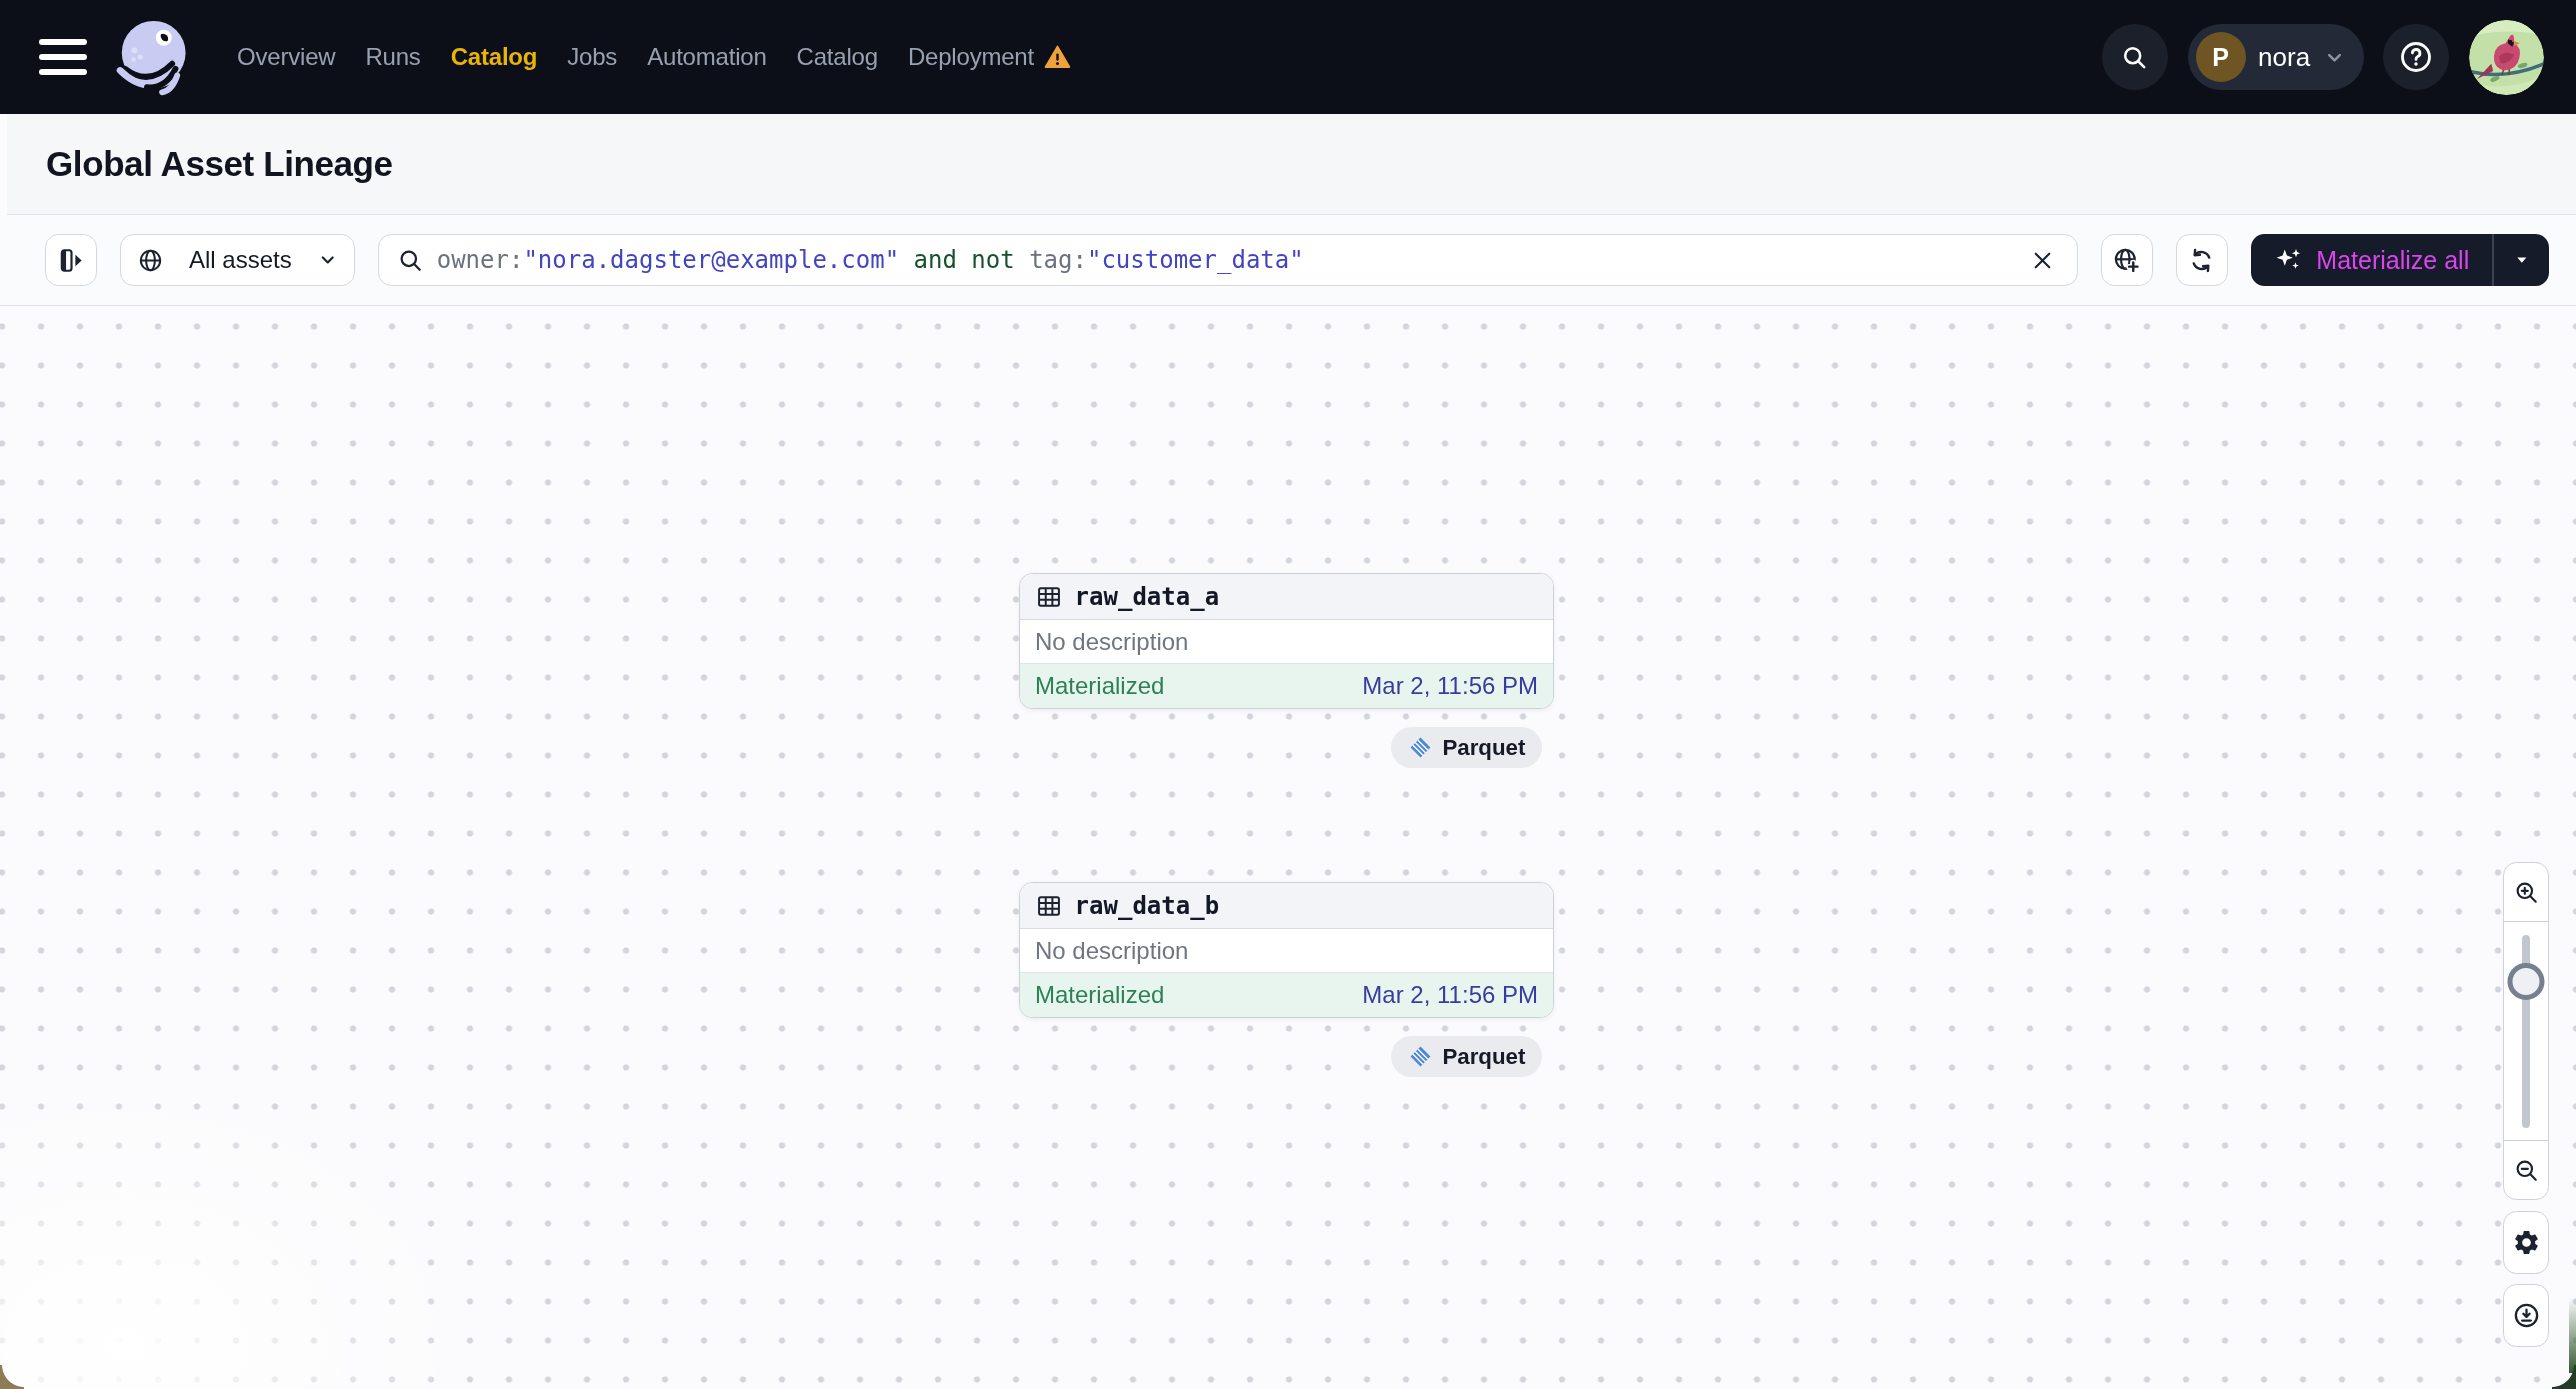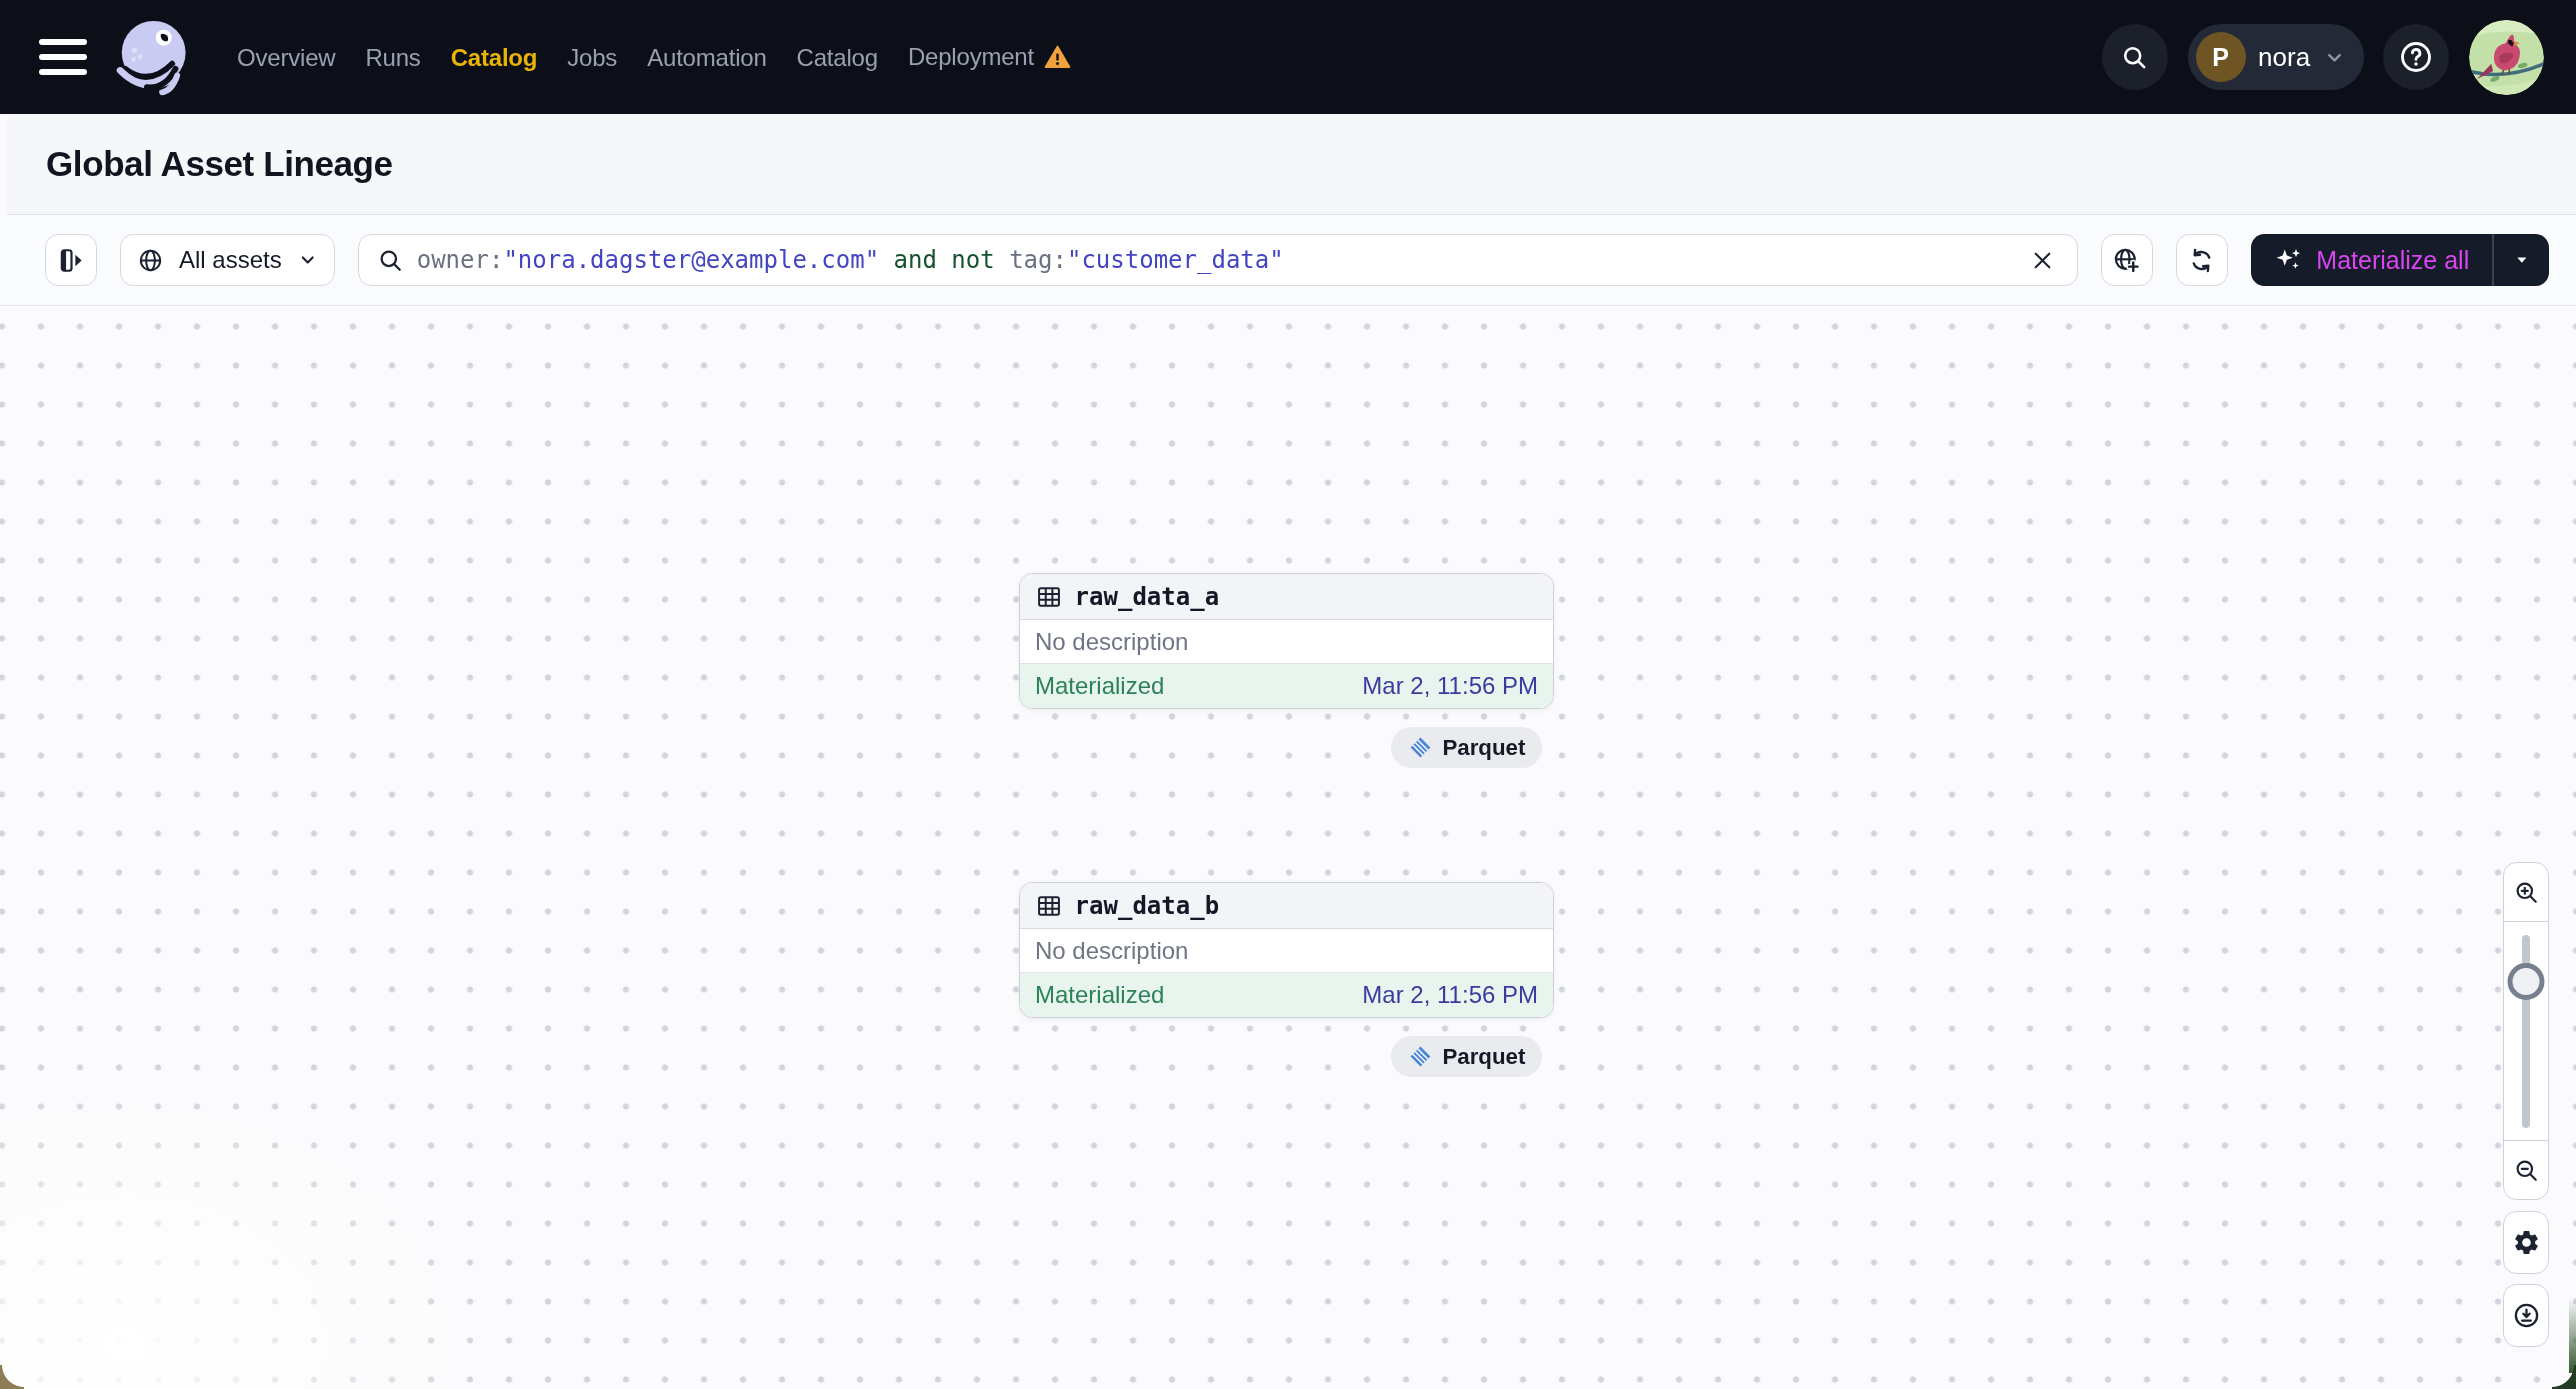--- a/index.html
+++ b/index.html
@@ -15,21 +15,21 @@
 
   
   .nav {
     height:114px; background:#0c0f17;
     display:flex; align-items:center;
     padding:0 32px 0 39px;
   }
   .hamburger { width:48px; height:36px; display:flex; flex-direction:column; justify-content:space-between; cursor:pointer; }
   .hamburger span { display:block; height:6.3px; border-radius:3.6px; background:#ffffff; }
   .logo { width:84px; height:84px; margin:0 43px 0 23px; }
-  .nav-items { display:flex; align-items:flex-end; gap:30px; }
+  .nav-items { display:flex; align-items:center; gap:30px; }
   .nav-item { display:flex; align-items:center; gap:9px; font-size:24px; font-weight:500; color:#98a0b1; cursor:pointer; letter-spacing:-0.2px; }
   .nav-item.active { color:#eab308; font-weight:700; }
   .nav-item svg { width:29px; height:29px; }
   .nav-right { margin-left:auto; display:flex; align-items:center; gap:19.7px; }
   .nav-circle { width:66px; height:66px; border-radius:50%; background:#1b202b; display:flex; align-items:center; justify-content:center; cursor:pointer; }
   .deploy-chip { height:66px; border-radius:34px; background:#232936; display:flex; align-items:center; gap:12.5px; padding:0 18px 0 8px; cursor:pointer; }
   .deploy-initial { width:50px; height:50px; border-radius:50%; background:#6e5523; color:#fff; font-size:25px; font-weight:600; display:flex; align-items:center; justify-content:center; }
   .deploy-label { color:#fff; font-size:26px; font-weight:500; }
   .avatar { width:75px; height:75px; border-radius:50%; overflow:hidden; cursor:pointer; }
 
@@ -51,21 +51,21 @@
     height:91px; background:#fafbfc; border-bottom:1.8px solid #e2e4e9;
     display:flex; align-items:center; padding:0 27px 0 45px; gap:23px;
   }
   .tool-btn {
     width:52px; height:52px; flex:none; border:1.8px solid #d3d7e0; border-radius:13.4px;
     background:#fff; display:flex; align-items:center; justify-content:center; cursor:pointer;
   }
   .tool-btn svg { width:29px; height:29px; }
   .scope-btn {
     height:52px; flex:none; border:1.8px solid #d3d7e0; border-radius:13.4px; background:#fff;
-    display:flex; align-items:center; gap:15px; padding:16px 16px; cursor:pointer;
+    display:flex; align-items:center; gap:25px; padding:16px 16px; cursor:pointer;
     font-size:24px; font-weight:500; color:#141a26;
   }
   .scope-btn svg.globe { width:27px; height:27px; }
   .scope-btn svg.chev { width:21.5px; height:21.5px; }
   .searchbox {
     flex:1; height:52px; border:1.8px solid #d3d7e0; border-radius:13.4px; background:#fff;
     display:flex; align-items:center; gap:12.5px; padding:0 18px; cursor:text;
   }
   .searchbox svg.mag { width:27px; height:27px; flex:none; }
   .query { font-family:"DejaVu Sans Mono", monospace; font-size:24px; white-space:pre; overflow:hidden; }

